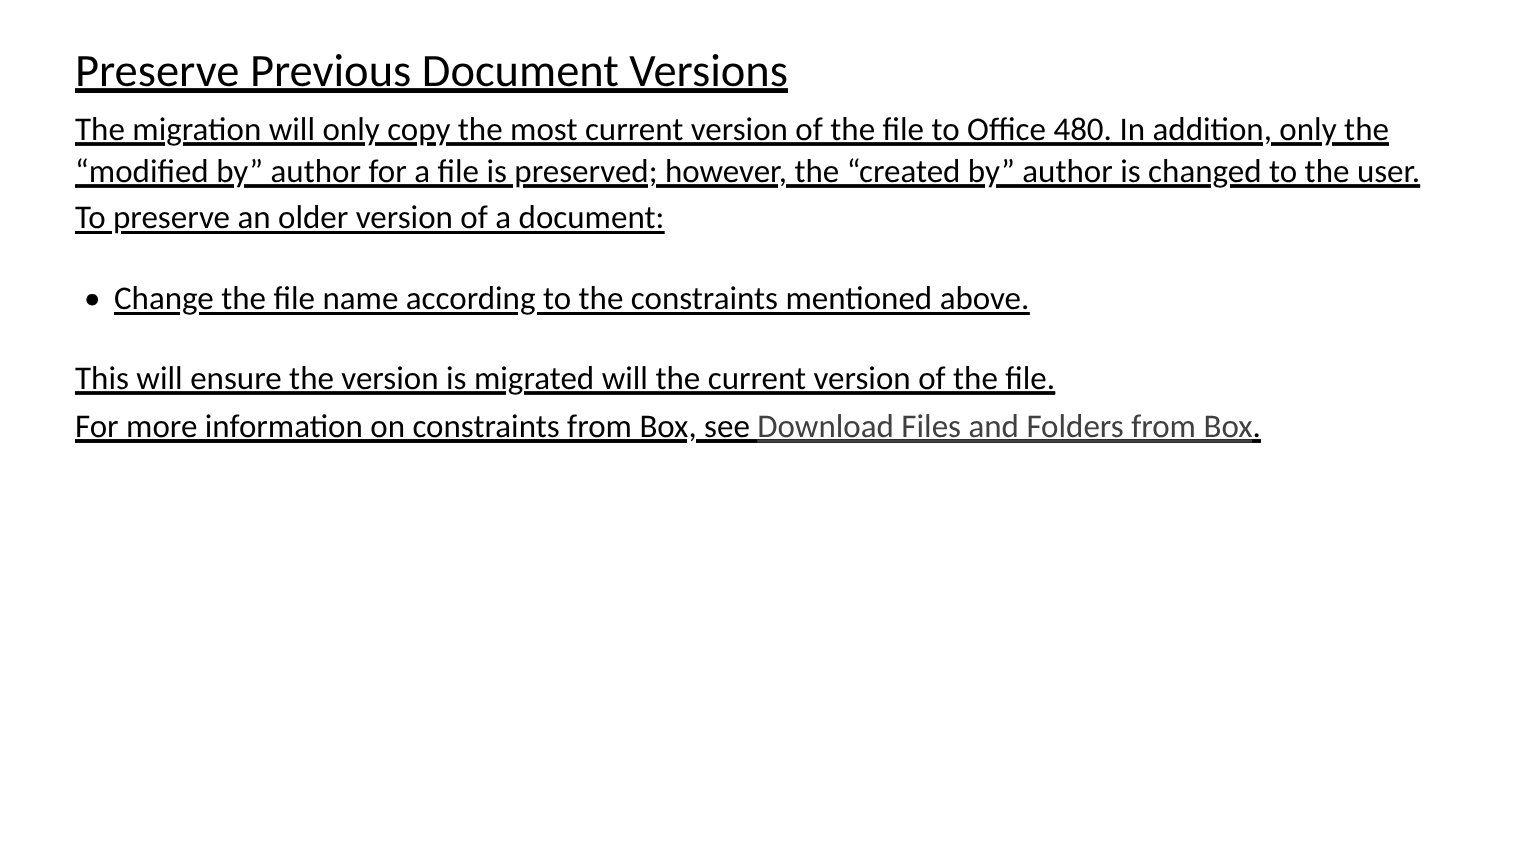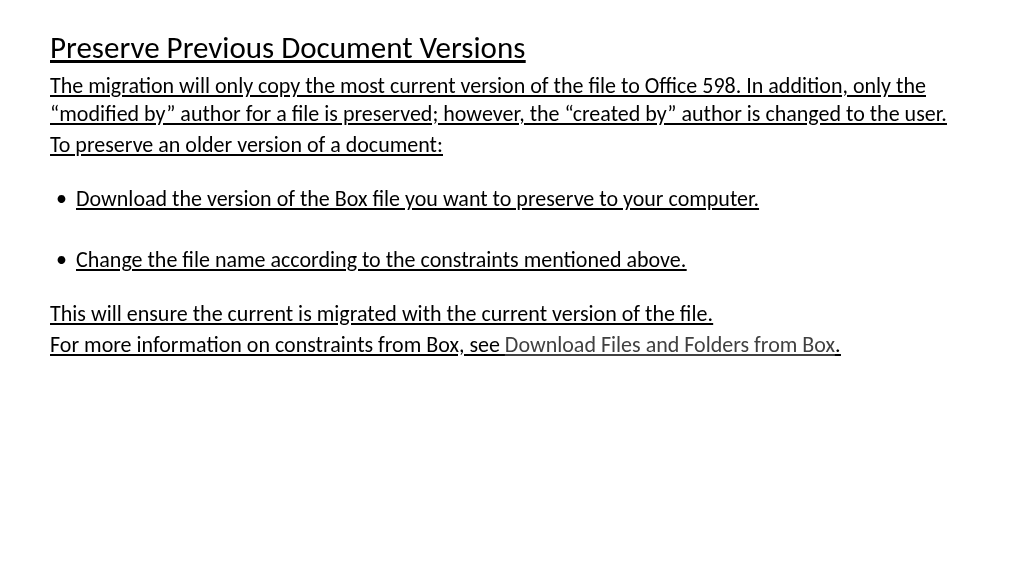--- a/index.html
+++ b/index.html
@@ -57,26 +57,25 @@
       color: #404040;
       text-decoration: underline;
       cursor: pointer;
     }
   </style>
 </head>
 <body>
 
 <h1 class="title">Preserve Previous Document Versions</h1>
 
-<p class="para">The migration will only copy the most current version of the file to Office 598. In addition, only the “modified by” author for a file is preserved; however, the “created by” author is changed to the user.</p>
+<p class="para">The migration will only copy the most current version of the file to Office 480. In addition, only the “modified by” author for a file is preserved; however, the “created by” author is changed to the user.</p>
 
 <p class="para intro2">To preserve an older version of a document:</p>
 
 <ul class="steps">
-  <li>Download the version of the Box file you want to preserve to your computer.</li>
   <li>Change the file name according to the constraints mentioned above.</li>
 </ul>
 
-<p class="closing">This will ensure the current is migrated with the current version of the file.</p>
+<p class="closing">This will ensure the version is migrated will the current version of the file.</p>
 
 <p class="closing">
   <span>For more information on constraints from Box, see </span><a class="link">Download Files and Folders from Box</a><span>.</span>
 </p>
 
 </body></html>

